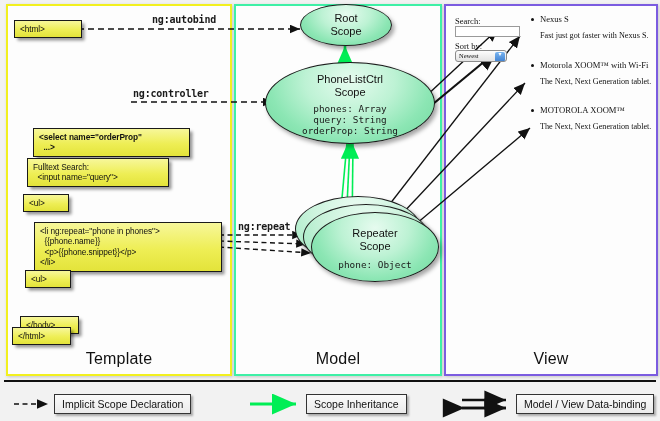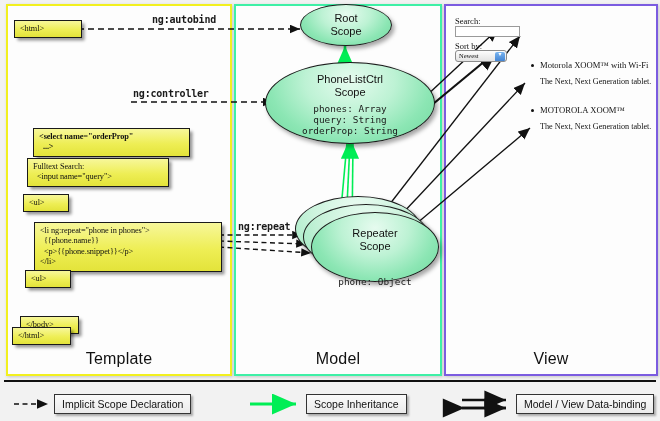--- a/index.html
+++ b/index.html
@@ -38,21 +38,21 @@
     color: #111;
     letter-spacing: 0.2px;
   }
 
   
   .code {
     position: absolute;
     background: linear-gradient(to bottom, #f7f79a 0%, #eeee55 55%, #e3e33a 100%);
     border: 1.6px solid #1a1a1a;
     box-shadow: 2.5px 2.5px 3px rgba(0,0,0,0.42);
-    font-family: Liberation Serif, serif;
+    font-family: Liberation Sans, sans-serif;
     font-size: 8.3px;
     line-height: 10.4px;
     color: #111;
     padding: 3px 5px 3px 5px;
     white-space: pre;
     letter-spacing: -0.1px;
   }
   .code.bold { font-weight: bold; }
 
   
@@ -303,32 +303,38 @@
       <div class="scope-props b">orderProp: String</div>
     </div>
   </div>
 
   <div class="scope" style="left:295px; top:196px; width:126px; height:66px; background:radial-gradient(ellipse at 50% 22%, #eefcf4 0%, #cdf4de 50%, #9fe9c0 100%);"></div>
   <div class="scope" style="left:303px; top:204px; width:126px; height:66px; background:radial-gradient(ellipse at 50% 22%, #eafcf2 0%, #c8f2da 50%, #98e7bc 100%);"></div>
 
   <div class="scope" style="left:311px; top:212px; width:128px; height:70px; padding-top:14px;">
     <div class="scope-title">Repeater</div>
     <div class="scope-title">Scope</div>
-    <div class="scope-props" style="margin-top:23px;">phone: Object</div>
+    <div class="scope-props" style="margin-top:6px;">phone: Object</div>
   </div>
 
   <div class="view-label" style="left:455px; top:16px;">Search:</div>
   <input class="view-input" style="left: 455px; top: 26px; width: 65px; height: 11px; font-size: 7px; padding: 0px 2px;" value="" placeholder="">
 
   <div class="view-label" style="left:455px; top:41px;">Sort by:</div>
   <div class="view-select" style="left:455px; top:50px; width:52px; height:12px;">
     <span>Newest</span>
     <span class="sel-arrow">▾</span>
   </div>
 
+  <div class="phone-item" style="left:540px; top:14px;">
+    <div class="phone-name">
+      <span class="phone-bullet"></span>
+    Nexus S</div>
+    <div class="phone-snippet">Fast just got faster with Nexus S.</div>
+  </div>
 
   <div class="phone-item" style="left:540px; top:60px;">
     <div class="phone-name">
       <span class="phone-bullet"></span>
     Motorola XOOM™ with Wi-Fi</div>
     <div class="phone-snippet">The Next, Next Generation tablet.</div>
   </div>
 
   <div class="phone-item" style="left:540px; top:105px;">
     <div class="phone-name">

